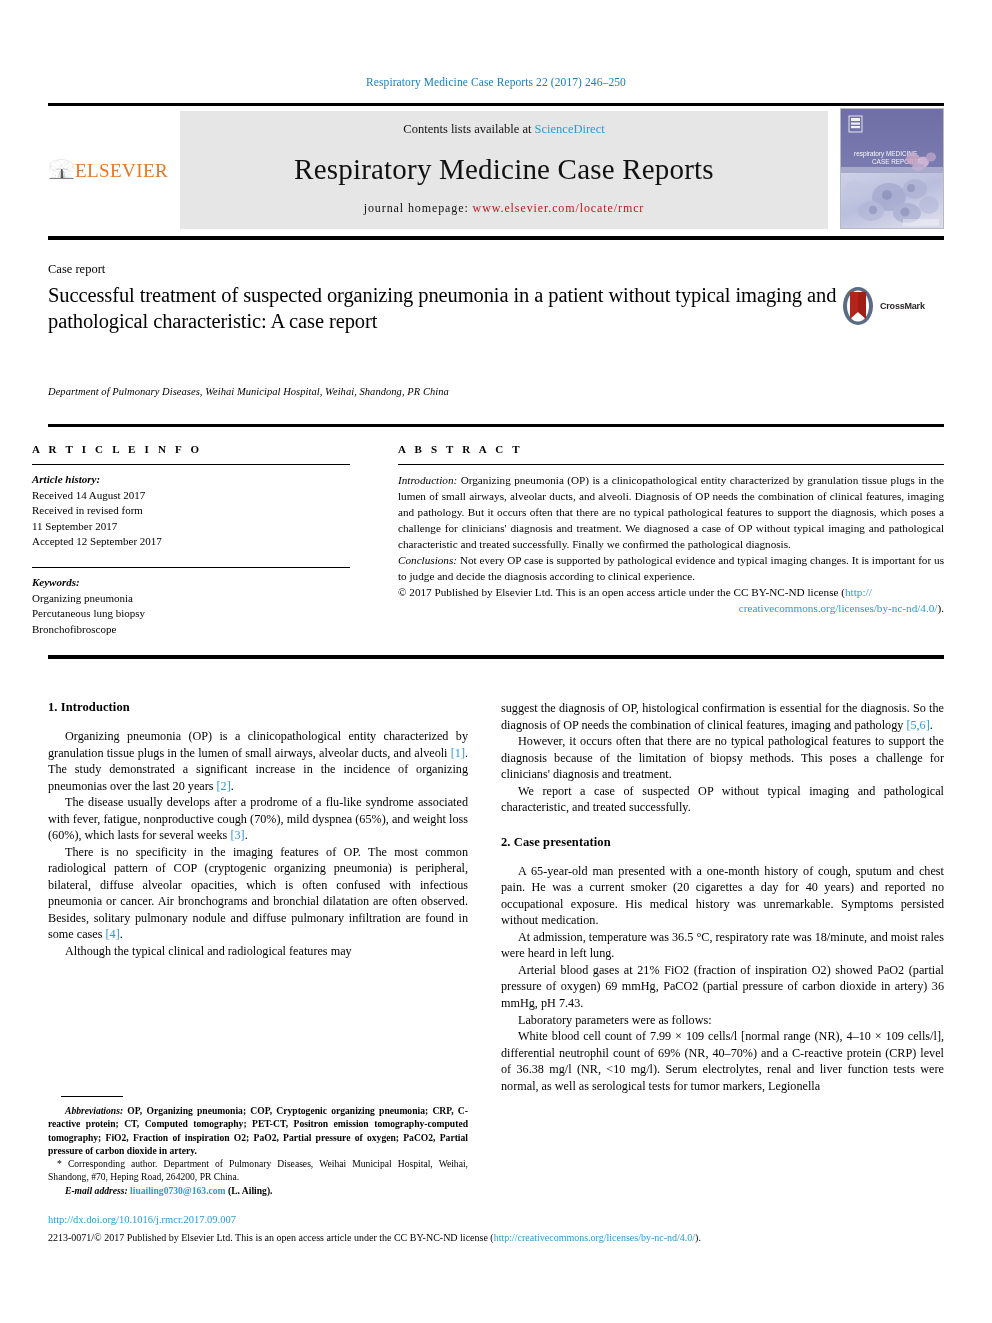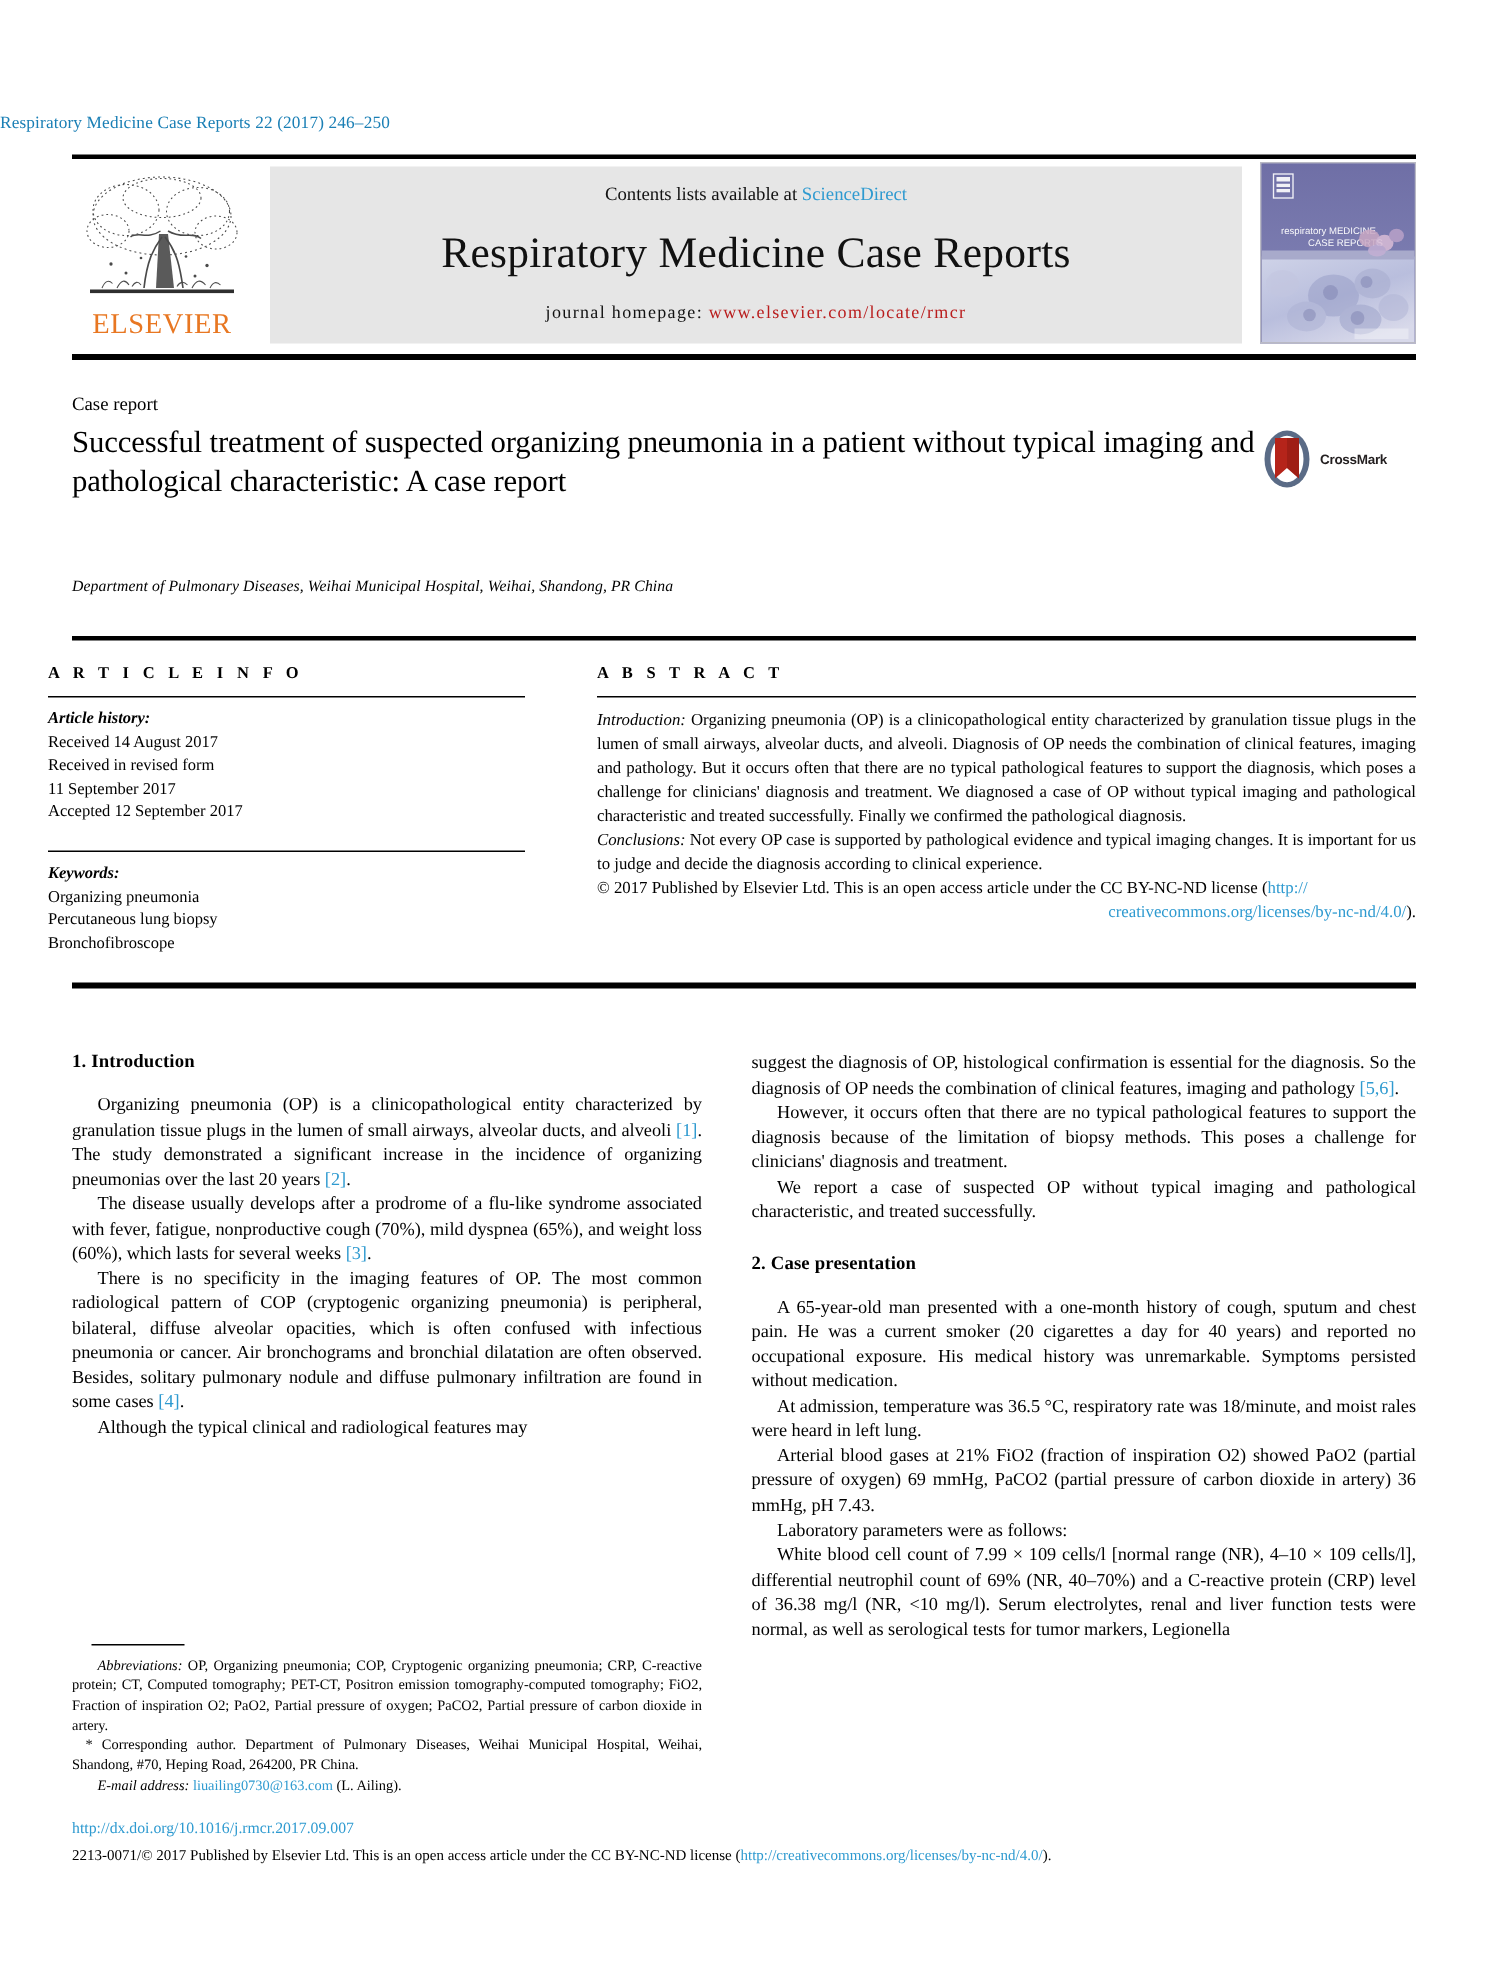--- a/index.html
+++ b/index.html
@@ -13,20 +13,21 @@
     color: #000000;
     position: relative;
     overflow: hidden;
   }
   .page { width: 992px; height: 1323px; position: relative; }
 
   
   .running-head {
     position: absolute;
     top: 76px; left: 0; width: 992px;
+    text-align: center;
     font-size: 11.5px;
     color: #1a7fb5;
     letter-spacing: 0.1px;
   }
 
   
   .masthead {
     position: absolute;
     top: 103px; left: 48px;
     width: 896px; height: 128px;
@@ -36,22 +37,22 @@
     width: 896px; height: 3px; background: #000;
   }
   .rule-thick-bottom {
     position: absolute; top: 236px; left: 48px;
     width: 896px; height: 4px; background: #000;
   }
 
   .elsevier-logo {
     position: absolute; top: 8px; left: 0;
     width: 120px; height: 118px;
-    display: flex; flex-direction: column;
-    align-items: center; justify-content: center;
+    display: flex; flex-direction: row;
+    align-items: center; justify-content: flex-end;
   }
   .elsevier-tree { width: 108px; height: 92px; }
   .elsevier-word {
     font-family: "Liberation Serif", serif;
     font-size: 19px; letter-spacing: 0.4px;
     color: #E87722; font-weight: 400;
     line-height: 1; margin-top: 1px;
   }
 
   .journal-band {
@@ -179,21 +180,21 @@
   }
   .footnotes {
     position: absolute; top: 1104px; left: 48px;
     width: 420px;
     font-size: 9.6px; line-height: 1.385;
     text-align: justify;
   }
   .footnotes p { margin: 0; }
   .footnotes .it { font-style: italic; }
   .fn-indent { text-indent: 9px; }
-  .fn-indent2 { text-indent: 17px; }
+  .fn-indent2 { text-indent: 17px; font-weight: bold; }
 
   
   .footer-doi {
     position: absolute; top: 1214px; left: 48px;
     font-size: 10.5px; color: #2e9ad0;
   }
   .footer-lic {
     position: absolute; top: 1231px; left: 48px;
     width: 896px; font-size: 10px; line-height: 1.3;
   }

